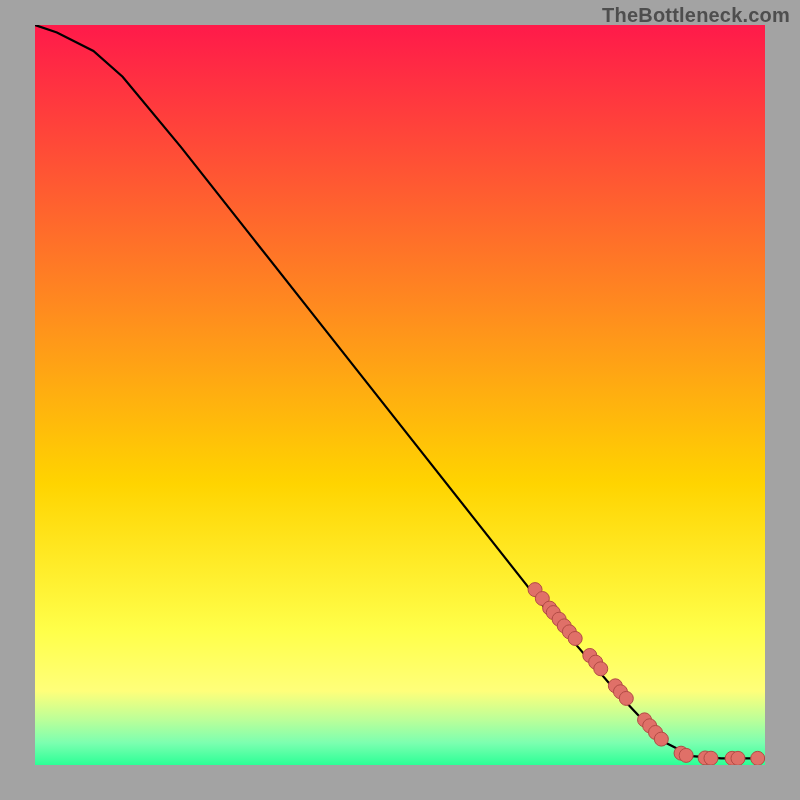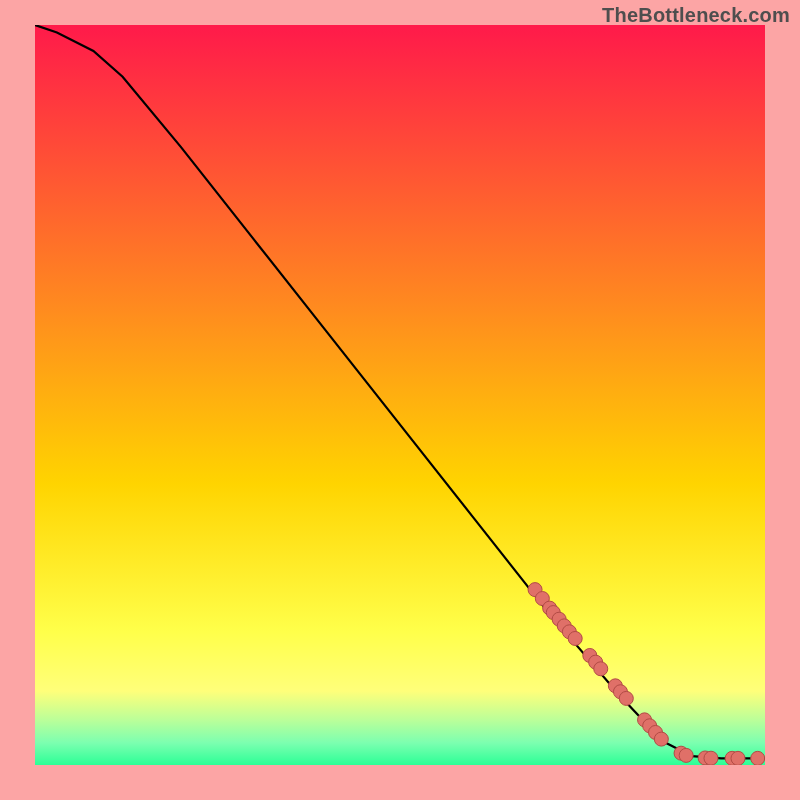--- a/index.html
+++ b/index.html
@@ -8,21 +8,21 @@
     width: 800px;
     height: 800px;
     background: #000;
     font-family: Arial, Helvetica, sans-serif;
     overflow: hidden;
   }
   .frame {
     position: relative;
     width: 800px;
     height: 800px;
-    background: #fca5a5;
+    background: #a3a3a3;
   }
   .watermark {
     position: absolute;
     top: 4px;
     right: 10px;
     color: #4e4e4e;
     font-size: 20px;
     font-weight: 600;
     letter-spacing: 0.2px;
     z-index: 50;

